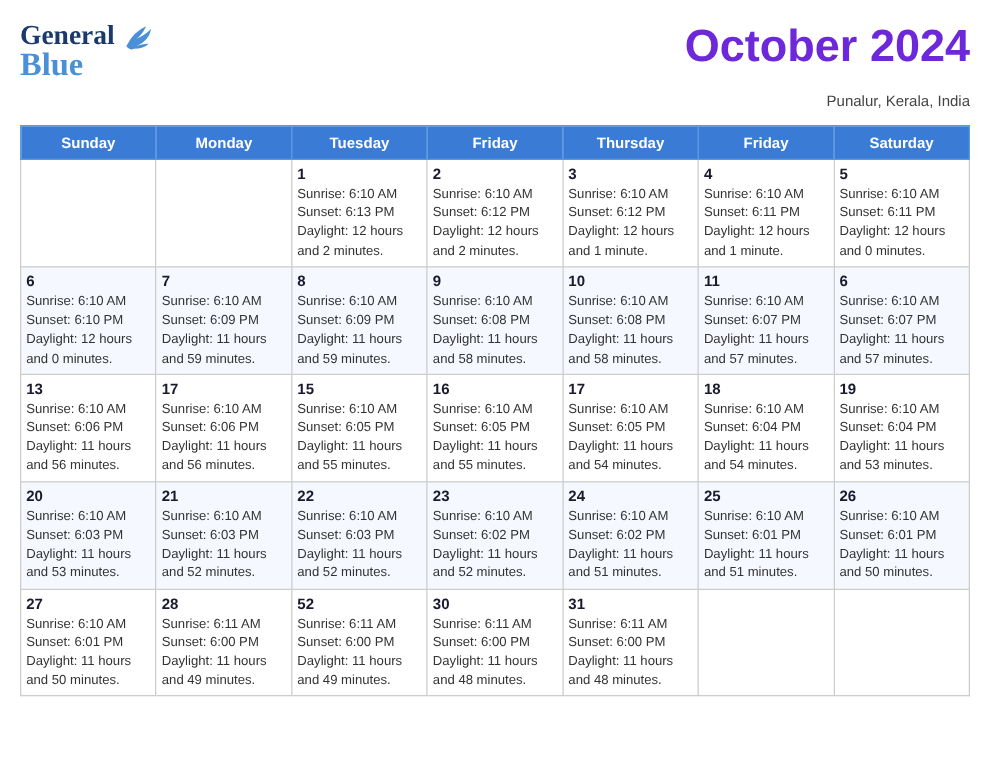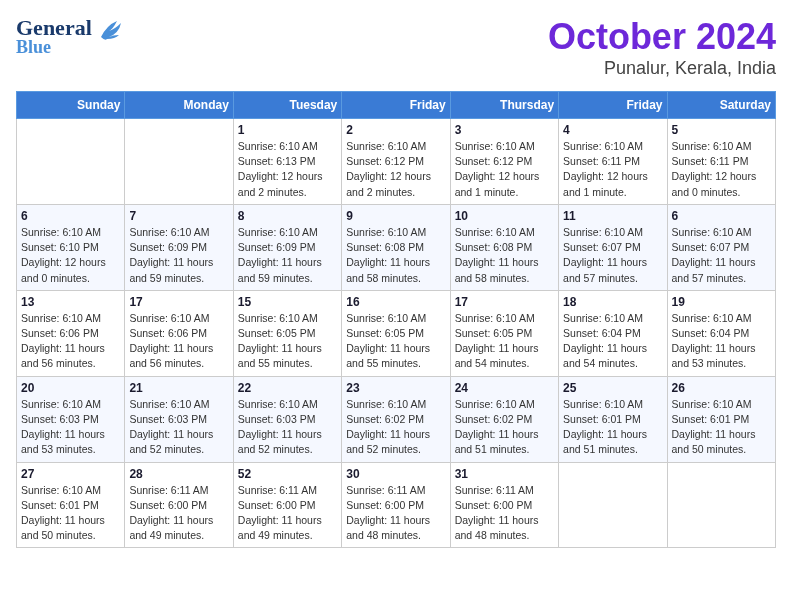--- a/index.html
+++ b/index.html
@@ -23,33 +23,34 @@
     }
     .title-area {
       text-align: right;
     }
     .month-title {
       font-size: 36px;
       font-weight: bold;
       color: #6d28d9;
     }
     .subtitle {
-      font-size: 18px;
+      font-size: 12px;
       color: #444;
+      margin-top: 16px;
     }
     .calendar {
       width: 100%;
       border-collapse: collapse;
       font-size: 11px;
     }
     .calendar th {
       background: #3a7bd5;
       color: #fff;
       padding: 6px 4px;
-      text-align: right;
+      text-align: center;
       font-size: 12px;
       font-weight: bold;
       border: 1px solid #5a9ae0;
     }
     .calendar td {
       border: 1px solid #ccc;
       vertical-align: top;
       padding: 4px;
       width: 108px;
       min-height: 80px;
@@ -80,21 +81,21 @@
   <div class="logo">
     <div>
       <div style="display:flex;align-items:center;">
         <div style="font-size:22px;font-weight:bold;color:#1a3a6b;line-height:1.1;">
           <span style="color:#1a3a6b;">General</span>
           <svg width="26" height="22" viewBox="0 0 26 22" style="margin-left:2px;vertical-align:middle;" fill="#4a90d9">
             <path d="M2 18 Q8 6 18 2 Q14 10 10 12 Q16 10 22 4 Q20 14 10 18 Q14 16 20 16 Q16 20 8 20 Q6 22 2 18Z"></path>
           </svg>
         </div>
       </div>
-      <div style="font-size:18px;font-weight:bold;color:#4a90d9;margin-top:-4px;">Blue</div>
+      <div style="font-size:26px;font-weight:bold;color:#4a90d9;margin-top:-4px;">Blue</div>
     </div>
   </div>
   <div class="title-area">
     <div class="month-title">October 2024</div>
     <div class="subtitle">Punalur, Kerala, India</div>
   </div>
 </div>
 
 <table class="calendar">
   <thead>

